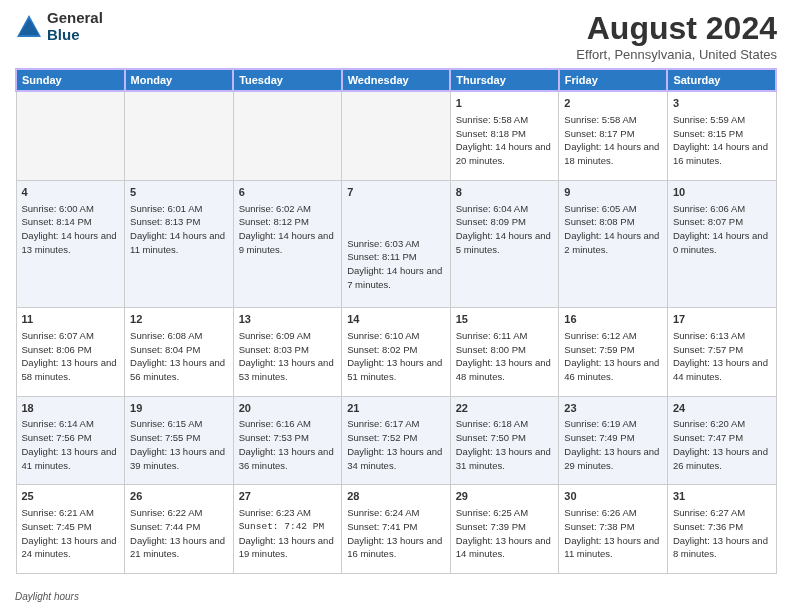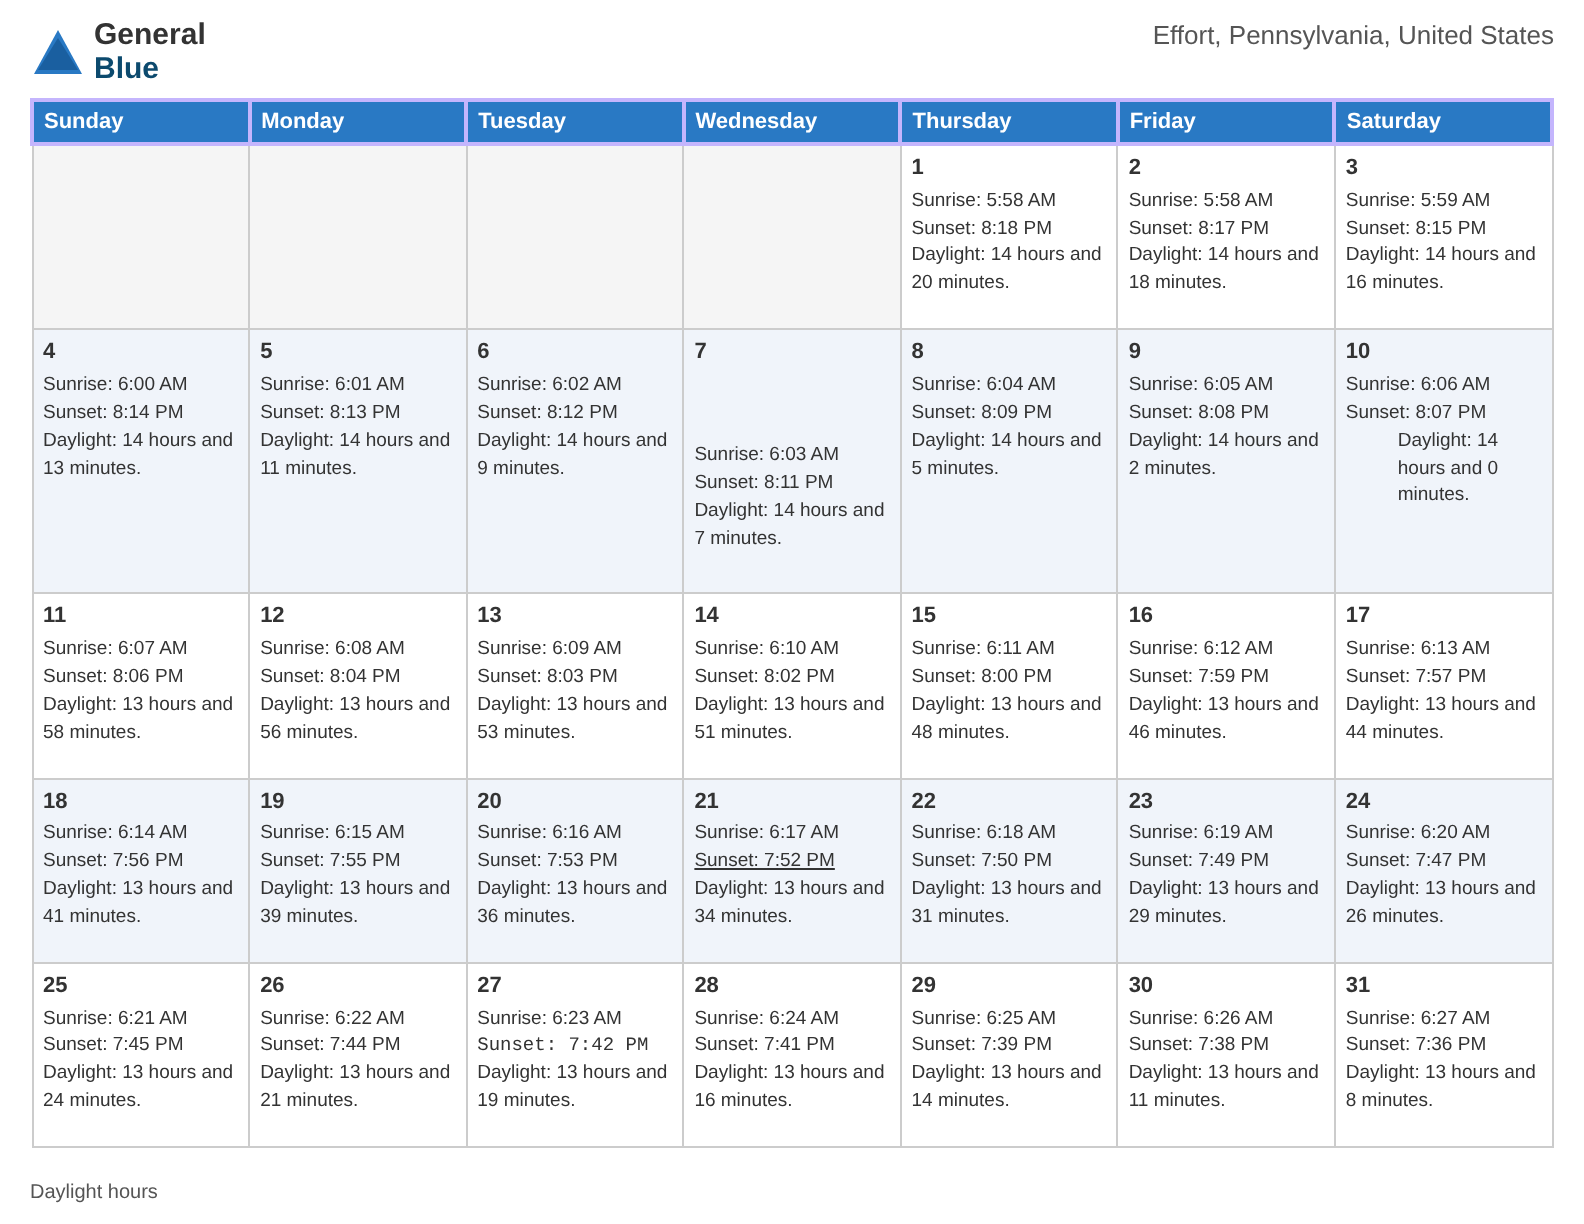--- a/index.html
+++ b/index.html
@@ -96,38 +96,40 @@
     .day-num {
       font-weight: bold;
       font-size: 11px;
       display: block;
       margin-bottom: 1px;
     }
     .daylight-footer {
       margin-top: 17px;
       font-size: 10px;
       color: #555;
+      font-style: italic;
     }
   </style>
 </head>
 <body>
 
 <div class="page">
   <div class="header">
     <div class="logo">
       <svg class="logo-icon" viewBox="0 0 28 28" xmlns="http://www.w3.org/2000/svg">
         <polygon points="14,2 26,24 2,24" fill="#2979c4"></polygon>
         <polygon points="14,6 24,22 4,22" fill="#1a5fa0"></polygon>
       </svg>
       <div class="logo-text">
         <span class="logo-general">General</span>
         <span class="logo-blue">Blue</span>
       </div>
     </div>
     <div class="title-block">
+      <div class="month-year">August 2024</div>
       <div class="location">Effort, Pennsylvania, United States</div>
     </div>
   </div>
 
   <table class="calendar">
     <thead>
       <tr>
       <th>Sunday</th>
           <th>Monday</th>
           <th>Tuesday</th>
@@ -196,21 +198,21 @@
           <td style="background: rgb(240, 244, 250);">
             <span class="day-num">9</span>
             <span style="display: block;">Sunrise: 6:05 AM</span>
             <span style="display: block;">Sunset: 8:08 PM</span>
             <span style="display: block;">Daylight: 14 hours and 2 minutes.</span>
           </td>
           <td style="background: rgb(240, 244, 250);">
             <span class="day-num">10</span>
             <span style="display: block;">Sunrise: 6:06 AM</span>
             <span style="display: block;">Sunset: 8:07 PM</span>
-            <span style="display: block; margin-left: 26px;">Daylight: 14 hours and 0 minutes.</span>
+            <span style="display: block;">Daylight: 14 hours and 0 minutes.</span>
           </td>
         </tr>
         <tr>
           <td>
             <span class="day-num">11</span>
             <span style="display: block;">Sunrise: 6:07 AM</span>
             <span style="display: block;">Sunset: 8:06 PM</span>
             <span style="display: block;">Daylight: 13 hours and 58 minutes.</span>
           </td>
           <td>
@@ -265,21 +267,21 @@
           </td>
           <td style="background: rgb(240, 244, 250);">
             <span class="day-num">20</span>
             <span style="display: block;">Sunrise: 6:16 AM</span>
             <span style="display: block;">Sunset: 7:53 PM</span>
             <span style="display: block;">Daylight: 13 hours and 36 minutes.</span>
           </td>
           <td style="background: rgb(240, 244, 250);">
             <span class="day-num">21</span>
             <span style="display: block;">Sunrise: 6:17 AM</span>
-            <span style="display: block; text-decoration: underline;">Sunset: 7:52 PM</span>
+            <span style="display: block;">Sunset: 7:52 PM</span>
             <span style="display: block;">Daylight: 13 hours and 34 minutes.</span>
           </td>
           <td style="background: rgb(240, 244, 250);">
             <span class="day-num">22</span>
             <span style="display: block;">Sunrise: 6:18 AM</span>
             <span style="display: block;">Sunset: 7:50 PM</span>
             <span style="display: block;">Daylight: 13 hours and 31 minutes.</span>
           </td>
           <td style="background: rgb(240, 244, 250);">
             <span class="day-num">23</span>

